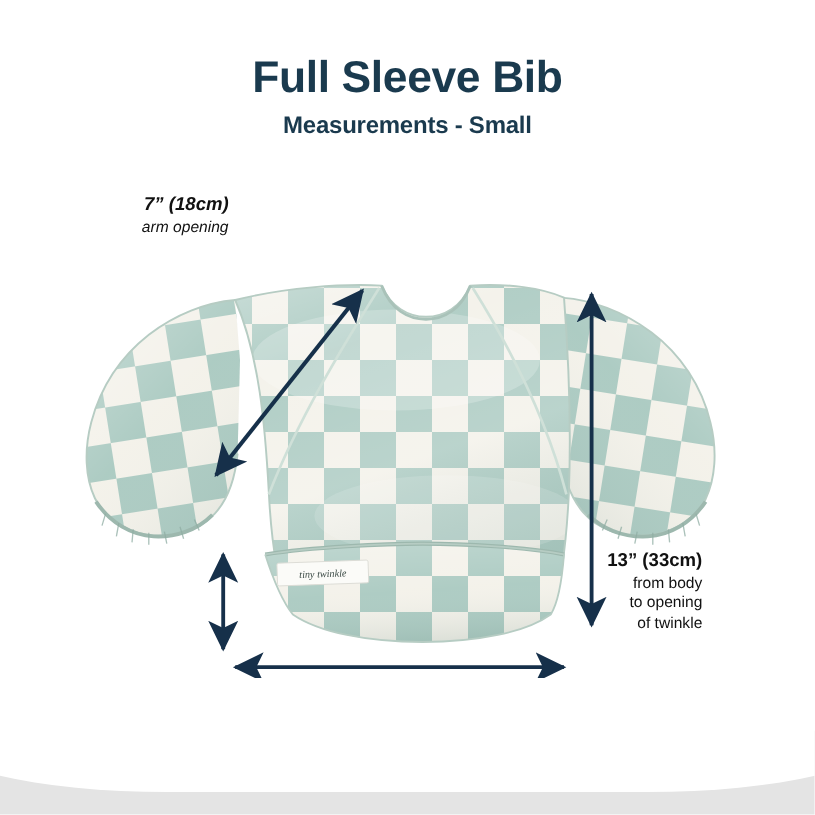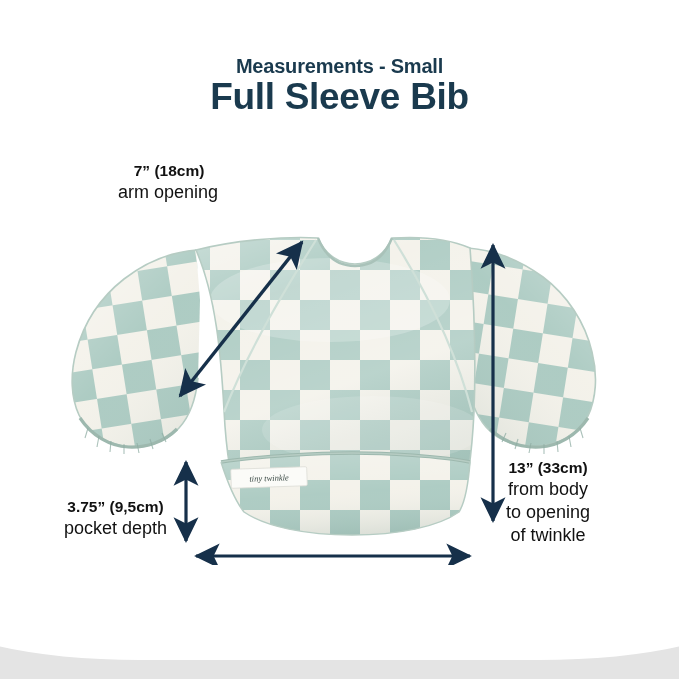--- a/index.html
+++ b/index.html
@@ -46,29 +46,29 @@
     position: absolute;
     color: #111111;
     line-height: 1.28;
   }
   .anno .val {
     font-size: 15.5px;
     font-weight: 700;
     white-space: nowrap;
   }
   .anno .desc {
-    font-size: 18px;
+    font-size: 13px;
     font-weight: 400;
     white-space: nowrap;
   }
-  #anno-arm      { top: 161px; left: 118px; text-align: center; }
+  #anno-arm      { top: 161px; left: 118px; text-align: center; font-style: italic; }
   #anno-arm .val { margin-left: 2px; }
   #anno-pocket   { top: 497px; left: 64px; text-align: center; }
   #anno-width    { top: 566px; left: 258px; text-align: center; }
-  #anno-height   { top: 458px; left: 506px; text-align: center; }
+  #anno-height   { top: 458px; left: 506px; text-align: right; }
 
   
   #bottom-band {
     position: absolute;
     left: 0;
     top: 609px;
     width: 679px;
     height: 70px;
     background: #e4e4e4;
   }
@@ -91,22 +91,22 @@
     height: 679px;
   }
   svg { display: block; }
 </style>
 </head>
 <body>
 
 <div id="page">
 
   <div id="header">
+    <div id="title">Full Sleeve Bib</div>
     <div id="subtitle">Measurements - Small</div>
-    <div id="title">Full Sleeve Bib</div>
   </div>
 
   <svg id="bib" viewBox="0 0 679 679">
     <defs>
 
       <pattern id="checker" width="60" height="60" patternUnits="userSpaceOnUse">
         <rect x="0" y="0" width="60" height="60" fill="#f3f1e9"></rect>
         <rect x="0" y="0" width="30" height="30" fill="#a9c9c0"></rect>
         <rect x="30" y="30" width="30" height="30" fill="#a9c9c0"></rect>
       </pattern>
@@ -287,24 +287,20 @@
     <line x1="493" y1="245" x2="493" y2="521" stroke="#16304a" stroke-width="3.2" marker-start="url(#ahStart)" marker-end="url(#ahEnd)"></line>
 
     <line x1="196" y1="556" x2="470" y2="556" stroke="#16304a" stroke-width="3.2" marker-start="url(#ahStart)" marker-end="url(#ahEnd)"></line>
   </svg>
 
   <div class="anno" id="anno-arm">
     <div class="val">7” (18cm)</div>
     <div class="desc">arm opening</div>
   </div>
 
-  <div class="anno" id="anno-pocket">
-    <div class="val">3.75” (9,5cm)</div>
-    <div class="desc">pocket depth</div>
-  </div>
 
   <div class="anno" id="anno-width">
     <div class="val">12” (30,5cm)</div>
     <div class="desc">width across body</div>
   </div>
 
   <div class="anno" id="anno-height">
     <div class="val">13” (33cm)</div>
     <div class="desc">from body</div>
     <div class="desc">to opening</div>

